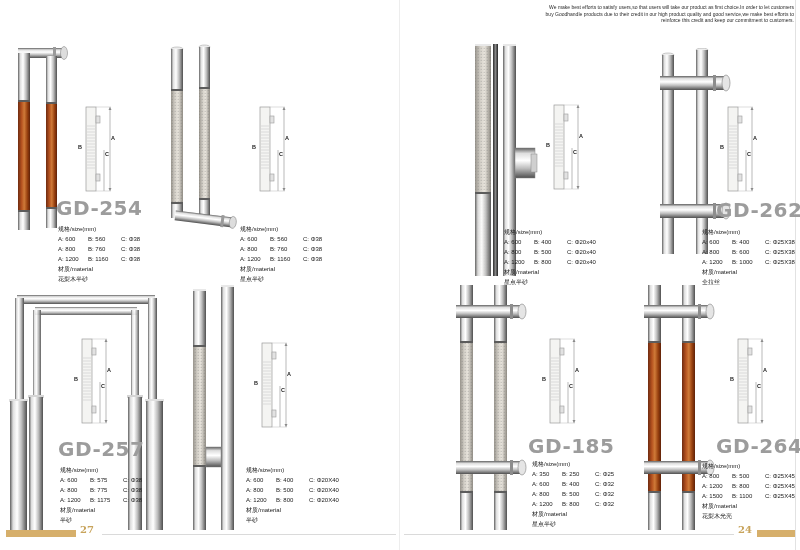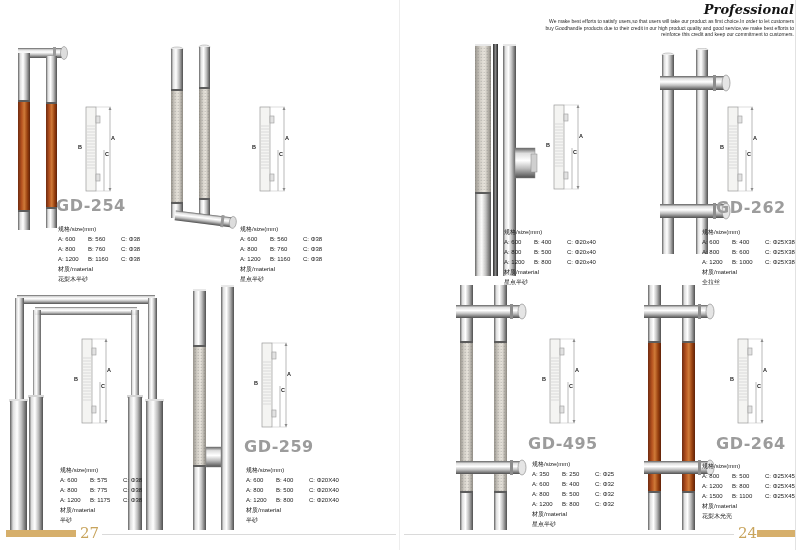--- a/index.html
+++ b/index.html
@@ -8,32 +8,32 @@
   
   .header{position:absolute;top:3px;right:6px;width:250px;text-align:right;}
   .header-title{font-family:"DejaVu Serif",serif;font-style:italic;font-weight:bold;
                 font-size:13px;color:#141414;line-height:14px;}
   .header-tagline{font-size:5px;color:#2a2a2a;line-height:6.5px;margin-top:1px;}
   
   .gutter{position:absolute;left:399px;top:0;width:1px;height:550px;background:#ededed;}
   .edge{position:absolute;left:795px;top:0;width:1px;height:550px;background:#e2e2e2;}
   
   .title{position:absolute;font-family:"DejaVu Sans",sans-serif;font-weight:bold;
-         font-size:16px;color:#9c9c9c;letter-spacing:0.5px;white-space:nowrap;text-align:center;}
+         font-size:20px;color:#9c9c9c;letter-spacing:0.5px;white-space:nowrap;text-align:center;}
   .specs{position:absolute;width:98px;font-size:6px;color:#1c1c1c;line-height:10px;}
   .spec-label{white-space:nowrap;}
   .spec-row{display:flex;white-space:nowrap;}
   .sa{width:30px;}.sb{width:33px;}.sc{flex:1;}
   
   .diagram{position:absolute;width:38px;height:92px;}
   .dlab{position:absolute;font-size:5.5px;font-weight:bold;color:#222;line-height:6px;}
   
   .bar{position:absolute;top:530px;height:7px;}
   .pagenum{position:absolute;top:524px;font-family:"DejaVu Serif",serif;
-           font-weight:normal;font-size:15px;}
+           font-weight:bold;font-size:10px;}
   .rule{position:absolute;top:534px;height:1px;background:#dadada;}
   .handle{position:absolute;}
 </style>
 </head>
 <body>
 
 <div class="page">
 
   <svg width="0" height="0" style="position:absolute" aria-hidden="true">
     <defs>
@@ -69,21 +69,20 @@
           <stop offset="0.5" stop-color="#858585"></stop>
         <stop offset="1" stop-color="#222222"></stop>
       </linearGradient>
       <pattern id="dp" width="3" height="3" patternUnits="userSpaceOnUse">
         <circle cx="1.2" cy="1.2" r="0.5" fill="#6f6f6f" opacity="0.55"></circle>
       </pattern>
     </defs>
   </svg>
 
   <div class="header">
-    <div class="header-title">Professional</div>
     <div class="header-tagline">We make best efforts to satisfy users,so that users will take our product as first choice.In order to let customers buy Goodhandle products due to their credit in our high product quality and good service,we make best efforts to reinforce this credit and keep our commitment to customers.</div>
   </div>
 
   <div class="gutter"></div>
   <div class="edge"></div>
 
   <div class="handle" style="left:10px;top:40px">
     <svg width="60" height="192" viewBox="0 0 60 192">
       <rect x="8" y="8" width="46" height="10" fill="url(#ch)"></rect>
       <rect x="43" y="7" width="3" height="12" fill="#9a9a9a"></rect>
@@ -333,20 +332,21 @@
       <path d="M30 3l-1.5 3h3z" fill="#8a8a8a"></path>
         <path d="M30 87l-1.5 -3h3z" fill="#8a8a8a"></path>
       <line x1="24" y1="46" x2="24" y2="87" stroke="#8a8a8a" stroke-width="0.6"></line>
       <line x1="16" y1="3" x2="31" y2="3" stroke="#bbb" stroke-width="0.5"></line>
       <line x1="16" y1="87" x2="31" y2="87" stroke="#bbb" stroke-width="0.5"></line>
     </svg>
     <span class="dlab" style="left:-2px;top:40px">B</span>
     <span class="dlab" style="left:31px;top:31px">A</span>
     <span class="dlab" style="left:25px;top:47px">C</span>
   </div>
+  <div class="title" style="left:58px;top:437px">GD-257</div>
   <div class="specs" style="left:60px;top:465px">
     <div class="spec-label">规格/size(mm)</div>
     <div class="spec-row">
         <span class="sa">A: 600</span>
         <span class="sb">B: 575</span>
         <span class="sc">C: Φ38</span>
       </div>
     <div class="spec-row">
         <span class="sa">A: 800</span>
         <span class="sb">B: 775</span>
@@ -384,21 +384,20 @@
       <path d="M30 3l-1.5 3h3z" fill="#8a8a8a"></path>
         <path d="M30 87l-1.5 -3h3z" fill="#8a8a8a"></path>
       <line x1="24" y1="46" x2="24" y2="87" stroke="#8a8a8a" stroke-width="0.6"></line>
       <line x1="16" y1="3" x2="31" y2="3" stroke="#bbb" stroke-width="0.5"></line>
       <line x1="16" y1="87" x2="31" y2="87" stroke="#bbb" stroke-width="0.5"></line>
     </svg>
     <span class="dlab" style="left:-2px;top:40px">B</span>
     <span class="dlab" style="left:31px;top:31px">A</span>
     <span class="dlab" style="left:25px;top:47px">C</span>
   </div>
-  <div class="title" style="left:244px;top:437px">GD-259</div>
   <div class="specs" style="left:246px;top:465px">
     <div class="spec-label">规格/size(mm)</div>
     <div class="spec-row">
         <span class="sa">A: 600</span>
         <span class="sb">B: 400</span>
         <span class="sc">C: Φ20X40</span>
       </div>
     <div class="spec-row">
         <span class="sa">A: 800</span>
         <span class="sb">B: 500</span>
@@ -443,21 +442,21 @@
       <path d="M30 3l-1.5 3h3z" fill="#8a8a8a"></path>
         <path d="M30 87l-1.5 -3h3z" fill="#8a8a8a"></path>
       <line x1="24" y1="46" x2="24" y2="87" stroke="#8a8a8a" stroke-width="0.6"></line>
       <line x1="16" y1="3" x2="31" y2="3" stroke="#bbb" stroke-width="0.5"></line>
       <line x1="16" y1="87" x2="31" y2="87" stroke="#bbb" stroke-width="0.5"></line>
     </svg>
     <span class="dlab" style="left:-2px;top:40px">B</span>
     <span class="dlab" style="left:31px;top:31px">A</span>
     <span class="dlab" style="left:25px;top:47px">C</span>
   </div>
-  <div class="title" style="left:528px;top:434px">GD-495</div>
+  <div class="title" style="left:528px;top:434px">GD-185</div>
   <div class="specs" style="left:532px;top:459px">
     <div class="spec-label">规格/size(mm)</div>
     <div class="spec-row">
         <span class="sa">A: 350</span>
         <span class="sb">B: 250</span>
         <span class="sc">C: Φ25</span>
       </div>
     <div class="spec-row">
         <span class="sa">A: 600</span>
         <span class="sb">B: 400</span>

